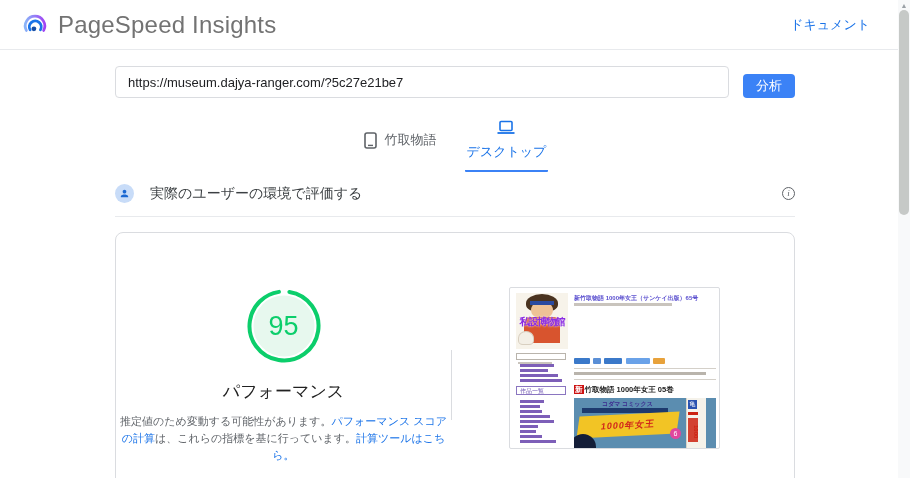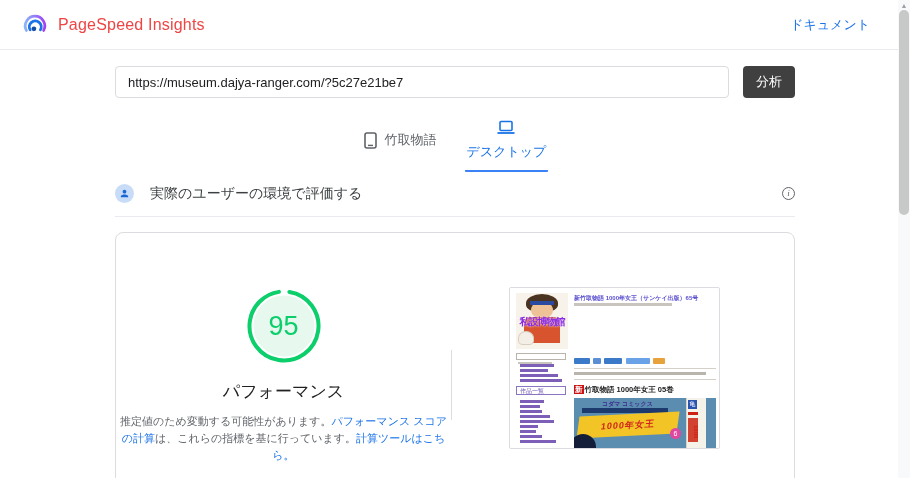--- a/index.html
+++ b/index.html
@@ -3,37 +3,37 @@
 <meta charset="utf-8">
 <style>
   * { box-sizing: border-box; margin: 0; padding: 0; }
   html, body { width: 910px; height: 478px; overflow: hidden; background: #fff;
     font-family: "Liberation Sans", "DejaVu Sans", sans-serif; color: #202124; }
 
   
   .header { height: 50px; border-bottom: 1px solid #e8eaed; display: flex;
     align-items: center; padding: 0 26px 0 22px; }
   .logo-wrap { display: flex; align-items: center; gap: 10px; }
-  .app-title { font-size: 16px; color: #ef4444; letter-spacing: .2px; }
+  .app-title { font-size: 24px; color: #737373; letter-spacing: .2px; }
   .header-spacer { flex: 1; }
   .doc-link { font-size: 13px; color: #1a73e8; text-decoration: none; margin-right: 14px; }
 
   
   .scrollbar { position: fixed; top: 0; right: 0; width: 12px; height: 478px; background: #f8f9fa; }
   .scroll-up { height: 12px; text-align: center; font-size: 7px; color: #9aa0a6; line-height: 12px; }
   .scroll-thumb { position: absolute; top: 10px; left: 1px; width: 10px; height: 205px;
     background: #c6c9c7; border-radius: 5px; }
 
   
   .main { width: 680px; margin: 0 auto; }
 
   .url-row { margin-top: 16px; display: flex; align-items: flex-end; }
   .url-input { flex: 1; height: 32px; border: 1px solid #dadce0; border-radius: 4px;
     padding: 0 12px; font-size: 13px; color: #202124; font-family: inherit; outline: none; }
-  .analyze-btn { margin-left: 14px; width: 52px; height: 32px; background: #404040; color: #fff;
+  .analyze-btn { margin-left: 14px; width: 52px; height: 24px; background: #3b82f6; color: #fff;
     border: none; border-radius: 4px; font-size: 13px; font-family: inherit; cursor: pointer; }
 
   .tabs { margin-top: 18px; display: flex; justify-content: center; gap: 26px; }
   .tab { display: flex; align-items: center; gap: 8px; font-size: 13px; padding: 4px 2px 9px;
     cursor: pointer; border-bottom: 3px solid transparent; }
   .tab.inactive { color: #5f6368; }
   .tab.active { color: #1a73e8; border-bottom: 2px solid #3b82f6; border-radius: 0 0 1px 1px; flex-direction: column; }
 
   .field-row { margin-top: 12px; display: flex; align-items: center; justify-content: space-between;
     padding-bottom: 13px; border-bottom: 1px solid #e8eaed; }

